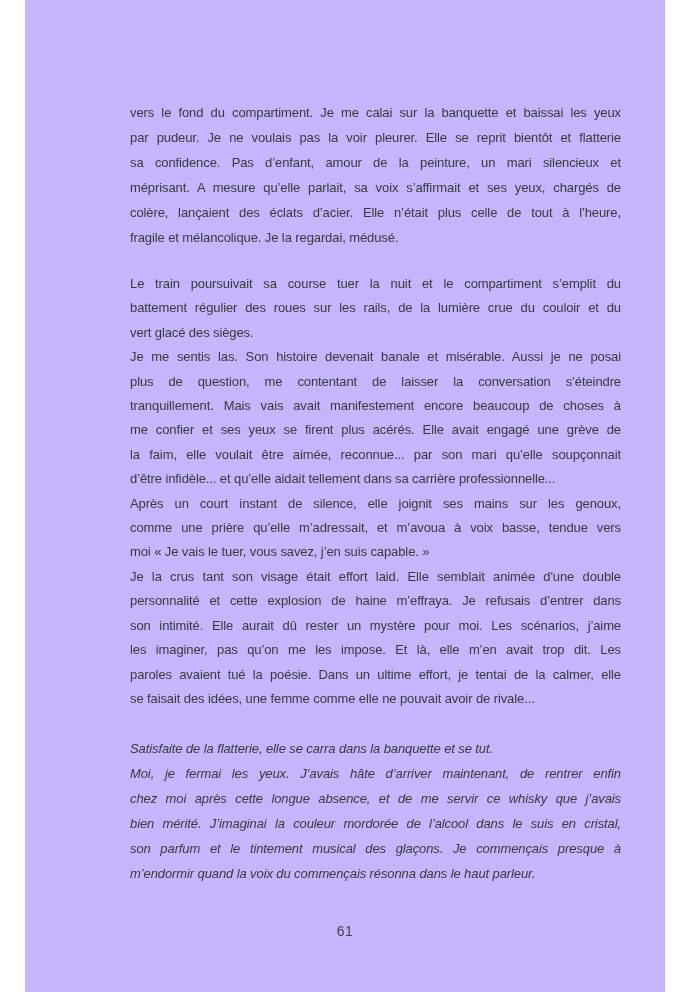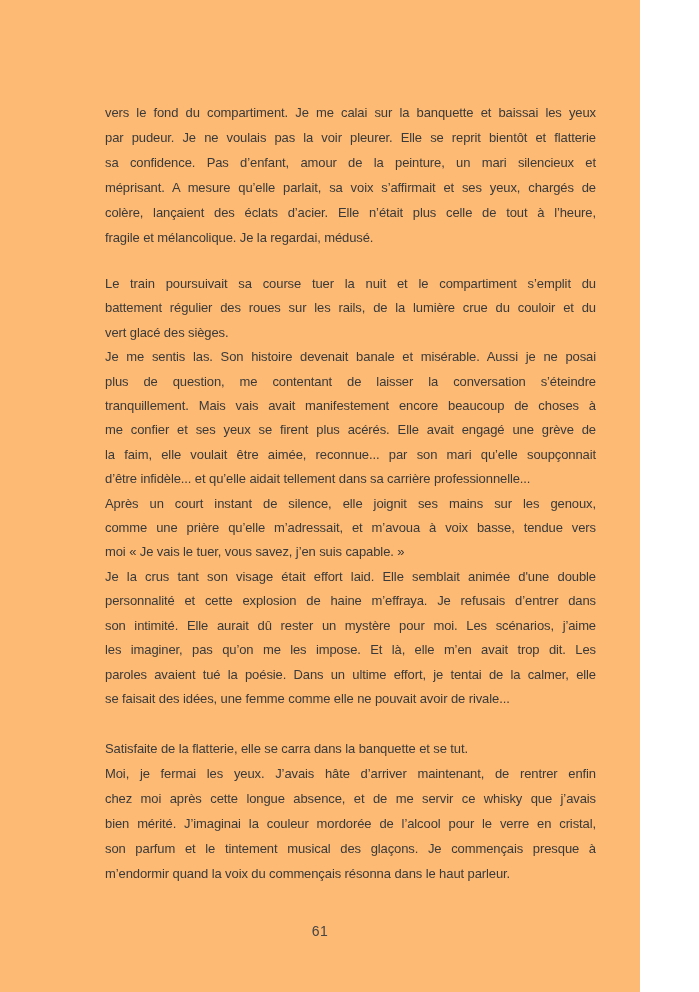--- a/index.html
+++ b/index.html
@@ -4,39 +4,40 @@
 <style>
   html, body {
     margin: 0;
     padding: 0;
     background: #ffffff;
   }
   .page {
     position: relative;
     width: 640px;
     height: 992px;
-    background: #fdba74;
+    background: #c4b5fd;
     overflow: hidden;
     font-family: "Liberation Sans", sans-serif;
+    margin-left: 25px;
   }
   .text-block {
     position: absolute;
     left: 105px;
     top: 100px;
     width: 491px;
     color: #3a3a3a;
     font-size: 13px;
     letter-spacing: -0.1px;
   }
   .para { margin: 0; padding: 0; }
   .para-1 { margin-bottom: 22px; }
   .para-1 .line { line-height: 25px; }
   .para-2 { margin-bottom: 24.4px; }
   .para-2 .line { line-height: 24.4px; }
-  .para-3 .line { line-height: 25px; }
+  .para-3 .line { line-height: 25px; font-style: italic; }
   .line {
     text-align: left;
     white-space: normal;
   }
   .line.j {
     text-align: justify;
     text-align-last: justify;
   }
   .page-number {
     position: absolute;
@@ -80,19 +81,19 @@
         <div class="line j">personnalité et cette explosion de haine m’effraya. Je refusais d’entrer dans</div>
         <div class="line j">son intimité. Elle aurait dû rester un mystère pour moi. Les scénarios, j’aime</div>
         <div class="line j">les imaginer, pas qu’on me les impose. Et là, elle m’en avait trop dit. Les</div>
         <div class="line j">paroles avaient tué la poésie. Dans un ultime effort, je tentai de la calmer, elle</div>
         <div class="line">se faisait des idées, une femme comme elle ne pouvait avoir de rivale...</div>
       </div>
     <div class="para para-3">
         <div class="line">Satisfaite de la flatterie, elle se carra dans la banquette et se tut.</div>
         <div class="line j">Moi, je fermai les yeux. J’avais hâte d’arriver maintenant, de rentrer enfin</div>
         <div class="line j">chez moi après cette longue absence, et de me servir ce whisky que j’avais</div>
-        <div class="line j">bien mérité. J’imaginai la couleur mordorée de l’alcool pour le verre en cristal,</div>
+        <div class="line j">bien mérité. J’imaginai la couleur mordorée de l’alcool dans le suis en cristal,</div>
         <div class="line j">son parfum et le tintement musical des glaçons. Je commençais presque à</div>
         <div class="line">m’endormir quand la voix du commençais résonna dans le haut parleur.</div>
       </div>
   </div>
   <div class="page-number">61</div>
 </div>
 
 </body></html>

